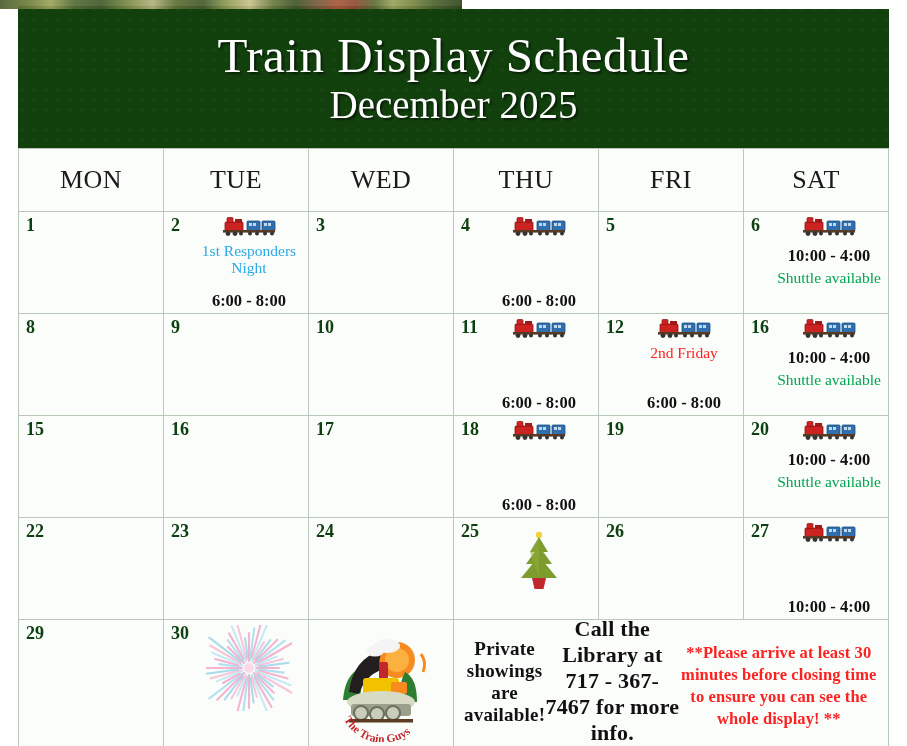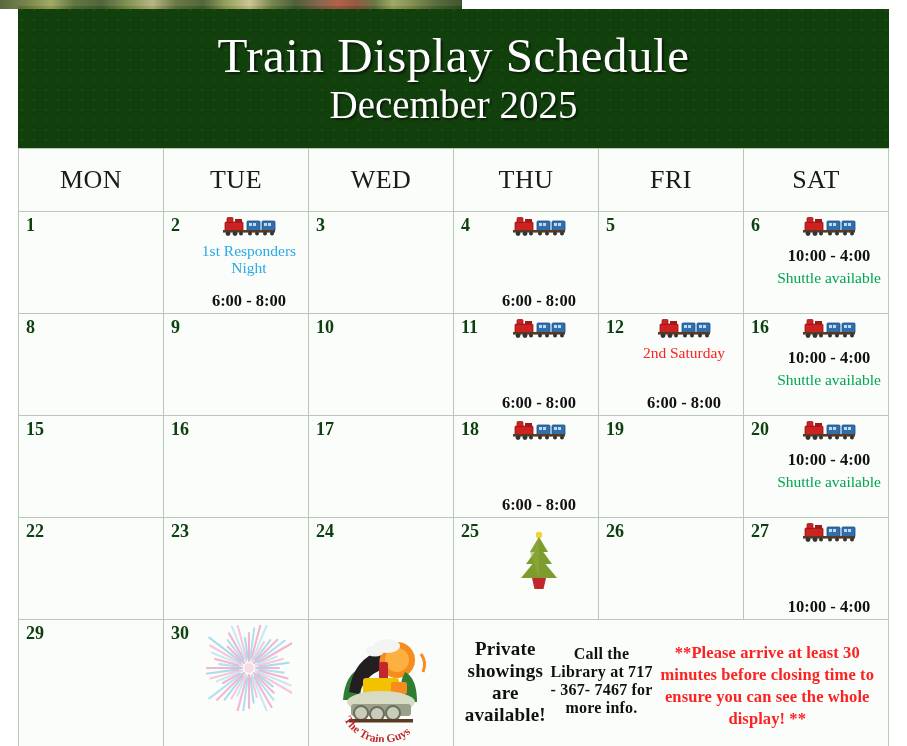--- a/index.html
+++ b/index.html
@@ -215,21 +215,21 @@
     box-sizing: border-box;
   }
   .note-l1 {
     font-size: 19px;
     font-weight: bold;
     color: #111111;
     margin-bottom: 9px;
     letter-spacing: 0.2px;
   }
   .note-l2 {
-    font-size: 16px;
+    font-size: 22px;
     font-weight: bold;
     color: #111111;
     margin-bottom: 10px;
     letter-spacing: 0.2px;
   }
   .note-l3 {
     font-size: 16.5px;
     font-weight: bold;
     color: #fb2222;
     line-height: 1.32;
@@ -423,21 +423,21 @@
     <rect x="14" y="3" width="7" height="3.5" fill="#9c1a1a"></rect>
     <rect x="2" y="14" width="52" height="2.6" fill="#5a3a22"></rect>
     <circle cx="7" cy="17.6" r="2.4" fill="#333"></circle>
                 <circle cx="14" cy="17.6" r="2.4" fill="#333"></circle>
     <circle cx="20" cy="17.6" r="2" fill="#333"></circle>
     <circle cx="29" cy="17.6" r="2" fill="#333"></circle>
                 <circle cx="36" cy="17.6" r="2" fill="#333"></circle>
     <circle cx="44" cy="17.6" r="2" fill="#333"></circle>
                 <circle cx="51" cy="17.6" r="2" fill="#333"></circle>
   </svg>
-              <div class="evt-note red">2nd Saturday</div>
+              <div class="evt-note red">2nd Friday</div>
               <div class="spacer"></div>
               <div class="evt-time">6:00 - 8:00</div>
             </div>
           </td>
           <td>
             <span class="daynum">16</span>
             <div class="cellbody">
               <svg class="train-icon" viewBox="0 0 56 22">
     <rect x="26" y="5" width="13" height="10" rx="1" fill="#2f6fae" stroke="#1d4f80" stroke-width="0.8"></rect>
     <rect x="28" y="7" width="3" height="3" fill="#bcd9ef"></rect>

